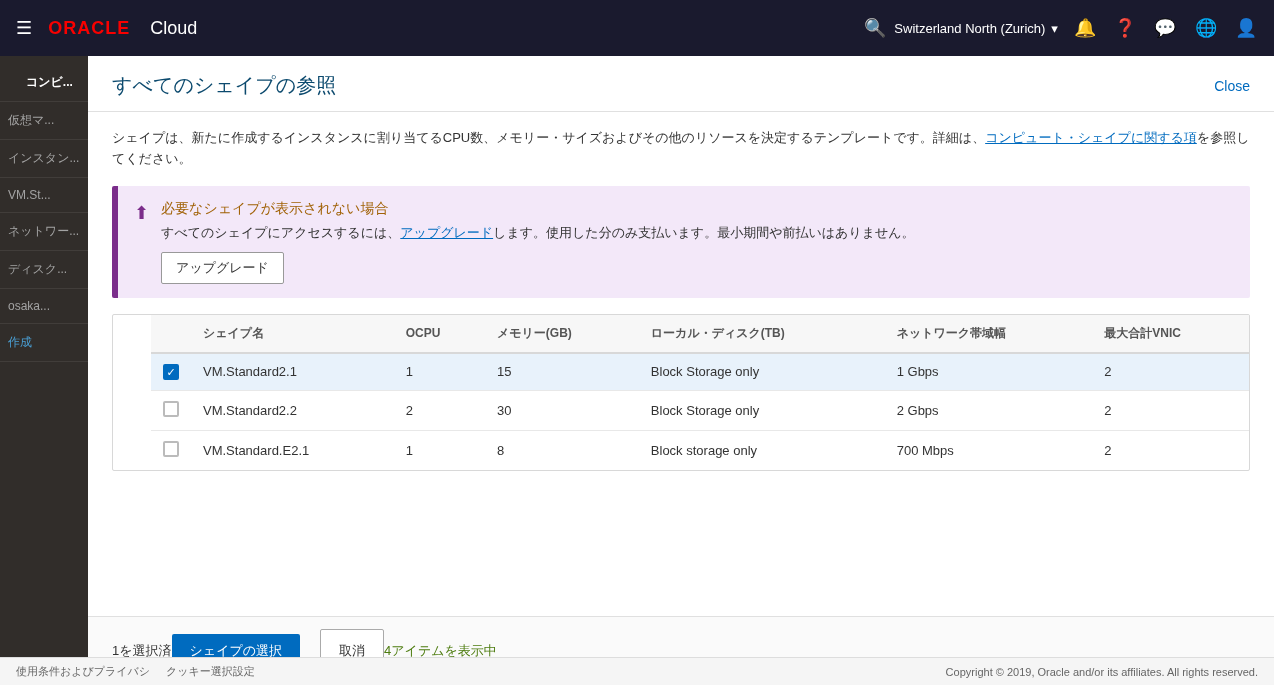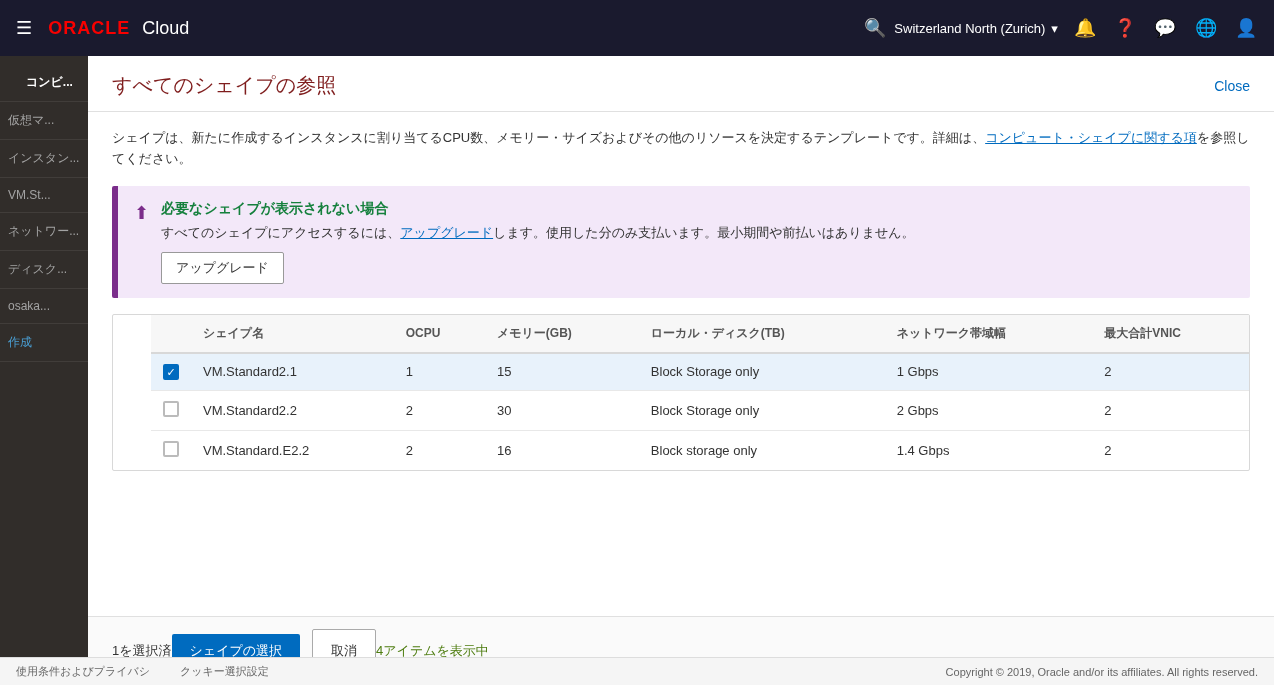--- a/index.html
+++ b/index.html
@@ -11,21 +11,21 @@
       align-items: center;
       background: #1a1a2e;
       color: white;
       height: 56px;
       padding: 0 16px;
       position: fixed;
       top: 0; left: 0; right: 0;
       z-index: 100;
     }
     .header-menu-icon { font-size: 18px; margin-right: 16px; cursor: pointer; }
-    .header-logo { display: flex; align-items: center; gap: 8px; }
+    .header-logo { display: flex; align-items: center; gap: 16px; }
     .logo-oracle { font-weight: bold; font-size: 18px; letter-spacing: 1px; color: #f80000; }
     .logo-cloud { font-size: 18px; color: white; margin-left: 4px; }
     .header-spacer { flex: 1; }
     .header-region {
       display: flex; align-items: center; gap: 6px;
       color: white; font-size: 13px; cursor: pointer;
       margin-right: 16px;
     }
     .header-icons { display: flex; align-items: center; gap: 18px; }
     .header-icon { color: white; font-size: 18px; cursor: pointer; }
@@ -45,21 +45,21 @@
     .modal-header {
       display: flex;
       align-items: center;
       justify-content: space-between;
       padding: 16px 24px 12px;
       border-bottom: 1px solid #e0e0e0;
     }
     .modal-title {
       font-size: 20px;
       font-weight: 300;
-      color: #7f1d1d;
+      color: #0c4a6e;
     }
     .modal-close {
       color: #006bbf;
       cursor: pointer;
       font-size: 14px;
       text-decoration: none;
     }
 
     .modal-body {
       flex: 1;
@@ -86,23 +86,23 @@
       gap: 12px;
       align-items: flex-start;
     }
     .notice-icon {
       color: #7b2d8b;
       font-size: 18px;
       margin-top: 2px;
     }
     .notice-content {}
     .notice-title {
-      font-weight: bold;
+      font-weight: normal;
       font-size: 14px;
-      color: #15803d;
+      color: #a16207;
       margin-bottom: 6px;
     }
     .notice-text {
       font-size: 13px;
       color: #333;
       margin-bottom: 10px;
     }
     .notice-text a { color: #006bbf; text-decoration: underline; }
     .notice-btn {
       background: white;
@@ -207,21 +207,21 @@
       background: #f5f5f5;
       border-top: 1px solid #ddd;
       display: flex;
       align-items: center;
       justify-content: space-between;
       padding: 0 16px;
       font-size: 11px;
       color: #666;
       z-index: 400;
     }
-    .footer-links { display: flex; gap: 30px; }
+    .footer-links { display: flex; gap: 16px; }
     .footer-links a { color: #666; text-decoration: none; }
 
     .left-content {
       position: fixed;
       top: 56px; left: 0; width: 88px; bottom: 28px;
       z-index: 15;
       overflow: hidden;
     }
     .left-nav-item {
       color: #a3a3a3;
@@ -323,37 +323,37 @@
             <td><div class="checkbox"></div></td>
             <td>VM.Standard2.2</td>
             <td>2</td>
             <td>30</td>
             <td>Block Storage only</td>
             <td>2 Gbps</td>
             <td>2</td>
           </tr>
           <tr>
             <td><div class="checkbox"></div></td>
-            <td>VM.Standard.E2.2</td>
-            <td>2</td>
-            <td>16</td>
+            <td>VM.Standard.E2.1</td>
+            <td>1</td>
+            <td>8</td>
             <td>Block storage only</td>
-            <td>1.4 Gbps</td>
+            <td>700 Mbps</td>
             <td>2</td>
           </tr>
         </tbody>
       </table>
     </div>
   </div>
 
   <div class="modal-footer">
     <div class="footer-left">
       <span class="footer-selected">1を選択済</span>
     </div>
-    <div style="display:flex; align-items:center; gap:4px;">
+    <div style="display:flex; align-items:center; gap:12px;">
       <button class="btn-primary">シェイプの選択</button>
       <button class="btn-secondary">取消</button>
     </div>
     <span class="footer-count">4アイテムを表示中</span>
   </div>
 </div>
 
 <div class="page-footer">
   <div class="footer-links">
     <a href="#">使用条件およびプライバシ</a>

